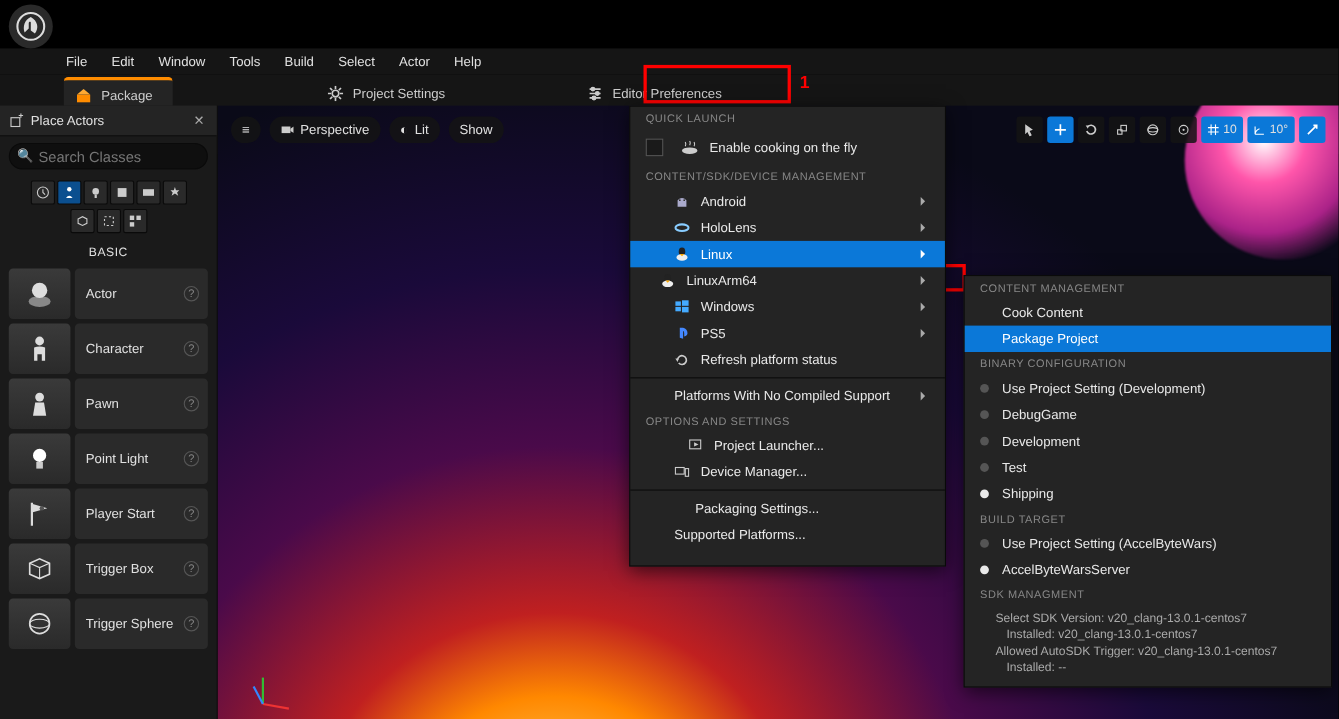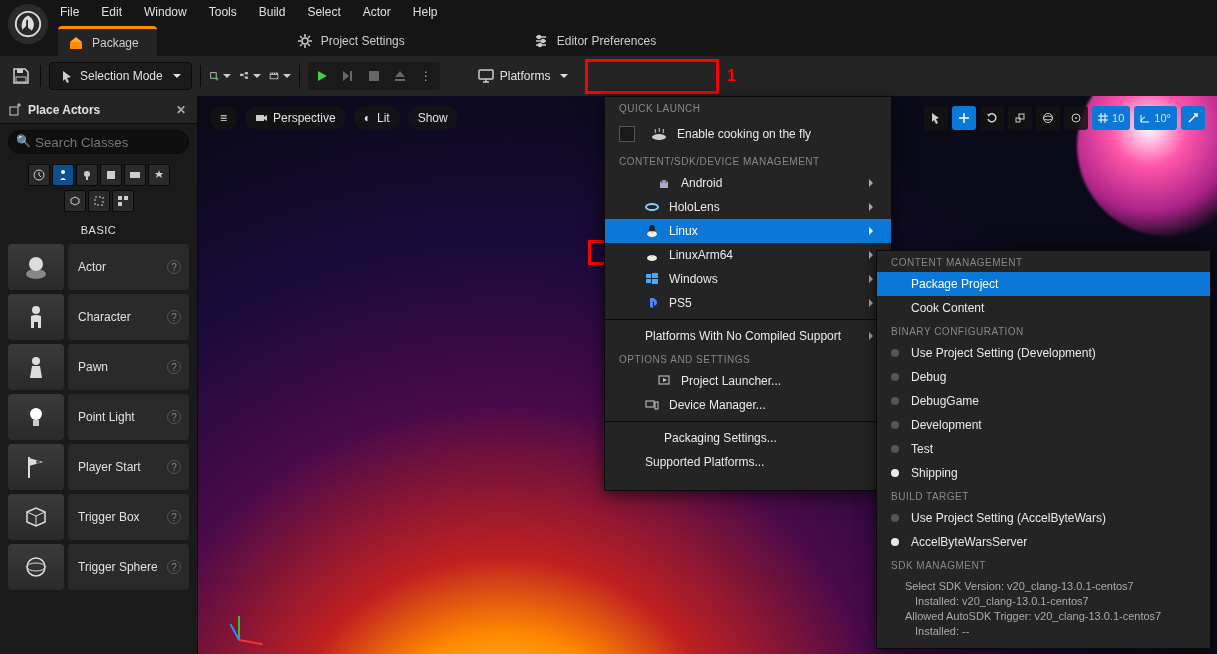--- a/index.html
+++ b/index.html
@@ -1,40 +1,40 @@
 <!DOCTYPE html>
 <html><head>
 <meta charset="utf-8">
 <style>
 * { margin: 0; padding: 0; box-sizing: border-box; font-family: "Segoe UI", Arial, sans-serif; }
 body { background: #000; width: 1217px; height: 654px; overflow: hidden; position: relative; color: #e0e0e0; font-size: 12px; }
 
 
-.menubar { height: 24px; background: #151515; display: flex; align-items: center; padding-left: 60px; gap: 22px; }
+.menubar { height: 24px; background: #151515; display: flex; align-items: center; padding-left: 60px; gap: 22px; margin-top: 44px; }
 .menubar span { color: #e0e0e0; cursor: pointer; }
 .logo { position: absolute; top: 4px; left: 8px; width: 40px; height: 40px; border-radius: 50%; background: #2a2a2a; display: flex; align-items: center; justify-content: center; z-index: 5; }
 .logo svg { width: 30px; height: 30px; }
 
 
 .tabbar { height: 32px; background: #151515; display: flex; align-items: flex-end; padding-left: 58px; }
 .tab { height: 30px; padding: 0 18px 0 10px; display: flex; align-items: center; gap: 8px; color: #ccc; border-radius: 4px 4px 0 0; }
 .tab.active { background: #242424; border-top: 3px solid #ff8c00; }
 .tab-icon { width: 16px; height: 16px; display: inline-flex; align-items: center; justify-content: center; }
 
 
 .toolbar { height: 40px; background: #242424; display: flex; align-items: center; padding: 0 10px; gap: 8px; position: relative; }
 .tb-btn { height: 28px; padding: 0 10px; background: #1a1a1a; border: 1px solid #0a0a0a; border-radius: 4px; display: flex; align-items: center; gap: 6px; color: #e0e0e0; cursor: pointer; }
 .tb-icon { width: 22px; height: 22px; display: flex; align-items: center; justify-content: center; color: #ccc; }
 .sep { width: 1px; height: 22px; background: #0a0a0a; }
 .play-group { display: flex; align-items: center; gap: 2px; background: #1a1a1a; border-radius: 4px; padding: 2px; }
 .play-btn { width: 24px; height: 24px; display: flex; align-items: center; justify-content: center; }
 
 
 .left-panel { position: absolute; top: 96px; left: 0; width: 198px; bottom: 0; background: #1a1a1a; border-right: 1px solid #0a0a0a; }
-.panel-header { height: 28px; background: #242424; display: flex; align-items: center; padding: 0 8px; gap: 6px; border-bottom: 1px solid #0a0a0a; font-weight: bold; }
+.panel-header { height: 28px; background: #242424; display: flex; align-items: center; padding: 0 8px; gap: 6px; border-bottom: 1px solid #0a0a0a; }
 .close-x { margin-left: auto; color: #aaa; width: 16px; text-align: center; }
 .search-row { padding: 6px 8px; }
 .search-input { width: 100%; height: 24px; background: #0f0f0f; border: 1px solid #0a0a0a; border-radius: 12px; color: #aaa; padding: 0 26px; }
 .search-wrap { position: relative; }
 .search-wrap .mag { position: absolute; left: 8px; top: 4px; color: #888; }
 .filter-row { display: flex; justify-content: center; gap: 2px; padding: 4px 8px; flex-wrap: wrap; }
 .filter-btn { width: 22px; height: 22px; background: #2a2a2a; border: 1px solid #0a0a0a; display: flex; align-items: center; justify-content: center; border-radius: 2px; }
 .filter-btn.on { background: #0b4f8f; }
 .basic-label { text-align: center; color: #e0e0e0; font-size: 11px; letter-spacing: 0.5px; padding: 8px 0 4px; }
 .actor-grid { padding: 4px 8px; }
@@ -50,21 +50,21 @@
 .vp-pill { height: 24px; padding: 0 10px; background: rgba(20,20,20,.85); border-radius: 12px; display: flex; align-items: center; gap: 6px; }
 .vp-right { position: absolute; top: 10px; right: 12px; display: flex; gap: 4px; align-items: center; z-index: 2; }
 .vp-sq { width: 24px; height: 24px; background: rgba(20,20,20,.85); border-radius: 3px; display: flex; align-items: center; justify-content: center; font-size: 11px; }
 .vp-sq.blue { background: #0b78d8; }
 .gizmo { position: absolute; bottom: 14px; left: 40px; width: 40px; height: 40px; }
 .gizmo .ax { position: absolute; left: 0; bottom: 0; width: 2px; height: 24px; transform-origin: bottom center; }
 
 
 .redbox { position: absolute; border: 3px solid #f00; pointer-events: none; }
 .redlabel { position: absolute; color: #f00; font-weight: bold; font-size: 16px; }
-.menu1 { position: absolute; top: 96px; left: 604px; width: 288px; background: #242424; border: 1px solid #0a0a0a; box-shadow: 0 4px 16px rgba(0,0,0,.6); z-index: 50; }
+.menu1 { position: absolute; top: 96px; left: 572px; width: 288px; background: #242424; border: 1px solid #0a0a0a; box-shadow: 0 4px 16px rgba(0,0,0,.6); z-index: 50; }
 .menu-hdr { color: #888; font-size: 10px; letter-spacing: 0.5px; padding: 6px 14px 4px; }
 .menu-item { height: 24px; display: flex; align-items: center; padding: 0 14px 0 14px; gap: 10px; color: #e9e9e9; cursor: pointer; position: relative; }
 .menu-item .chev { margin-left: auto; color: #aaa; }
 .menu-item.hl { background: #0b78d8; color: #fff; }
 .menu-sep { height: 1px; background: #0a0a0a; margin: 4px 0; }
 .menu-check { width: 16px; height: 16px; border: 1px solid #555; background: #1a1a1a; margin-right: 6px; }
 
 .menu2 { position: absolute; top: 250px; left: 876px; width: 335px; background: #242424; border: 1px solid #0a0a0a; box-shadow: 0 4px 16px rgba(0,0,0,.6); z-index: 60; }
 .menu2 .menu-item { padding-left: 34px; }
 .radio-dot { position: absolute; left: 14px; width: 8px; height: 8px; border-radius: 50%; background: #555; }
@@ -463,21 +463,21 @@
   <div class="menu-hdr">QUICK LAUNCH</div>
   <div class="menu-item" style="height:32px">
     <span class="menu-check"></span>
     <svg width="16" height="12" viewBox="0 0 16 12">
         <ellipse cx="8" cy="9" rx="7" ry="3" fill="#ccc"></ellipse>
         <path d="M4 1 Q5 3 4 5 M8 0 Q9 2 8 4 M12 1 Q13 3 12 5" stroke="#ccc" fill="none"></path>
       </svg>
     <span>Enable cooking on the fly</span>
   </div>
   <div class="menu-hdr">CONTENT/SDK/DEVICE MANAGEMENT</div>
-  <div class="menu-item" style="padding-left:52px">
+  <div class="menu-item" style="padding-left:40px">
       <svg width="14" height="14" viewBox="0 0 14 14">
         <path d="M3 6 Q7 2 11 6 L11 12 L3 12 Z" fill="#aac"></path>
         <circle cx="5" cy="6" r="0.8" fill="#333"></circle>
         <circle cx="9" cy="6" r="0.8" fill="#333"></circle>
       </svg>
       <span>Android</span>
       <span class="chev chev-right"></span>
     </div>
   <div class="menu-item" style="padding-left:40px">
       <svg width="14" height="14" viewBox="0 0 14 14">
@@ -488,21 +488,21 @@
     </div>
   <div class="menu-item hl" style="padding-left:40px">
       <svg width="14" height="14" viewBox="0 0 14 14">
         <ellipse cx="7" cy="5" rx="3" ry="4" fill="#222"></ellipse>
         <ellipse cx="7" cy="10" rx="5" ry="3" fill="#eee"></ellipse>
         <polygon points="5,7 9,7 7,9" fill="#fa0"></polygon>
       </svg>
       <span>Linux</span>
       <span class="chev chev-right" style="color:#fff"></span>
     </div>
-  <div class="menu-item" style="padding-left:40px">
+  <div class="menu-item" style="padding-left:27px">
       <svg width="14" height="14" viewBox="0 0 14 14">
         <ellipse cx="7" cy="5" rx="3" ry="4" fill="#222"></ellipse>
         <ellipse cx="7" cy="10" rx="5" ry="3" fill="#eee"></ellipse>
         <polygon points="5,7 9,7 7,9" fill="#fa0"></polygon>
       </svg>
       <span>LinuxArm64</span>
       <span class="chev chev-right"></span>
     </div>
   <div class="menu-item" style="padding-left:40px">
       <svg width="14" height="14" viewBox="0 0 14 14">
@@ -514,20 +514,27 @@
       <span>Windows</span>
       <span class="chev chev-right"></span>
     </div>
   <div class="menu-item" style="padding-left:40px">
       <svg width="14" height="14" viewBox="0 0 14 14">
         <path d="M5 2 L5 11 L8 12 L8 5 Q9 5 9 7 L9 10 Q12 9 12 7 Q12 3 8 2 Z" fill="#48f"></path>
       </svg>
       <span>PS5</span>
       <span class="chev chev-right"></span>
     </div>
+  <div class="menu-item" style="padding-left:40px">
+      <svg width="14" height="14" viewBox="0 0 14 14">
+        <path d="M3 7 A4 4 0 1 1 4 10" fill="none" stroke="#ccc" stroke-width="1.5"></path>
+        <polygon points="1,6 4,6 3,9" fill="#ccc"></polygon>
+      </svg>
+      <span>Refresh platform status</span>
+    </div>
   <div class="menu-sep"></div>
   <div class="menu-item" style="padding-left:40px">
       <span>Platforms With No Compiled Support</span>
       <span class="chev chev-right"></span>
     </div>
   <div class="menu-hdr">OPTIONS AND SETTINGS</div>
   <div class="menu-item" style="padding-left:52px">
       <svg width="14" height="14" viewBox="0 0 14 14">
         <rect x="2" y="2" width="10" height="8" fill="none" stroke="#ccc"></rect>
         <polygon points="6,4 10,6 6,8" fill="#ccc"></polygon>
@@ -545,34 +552,30 @@
   <div class="menu-item" style="padding-left:59px">
       <span>Packaging Settings...</span>
     </div>
   <div class="menu-item" style="padding-left:40px;margin-bottom:16px">
       <span>Supported Platforms...</span>
     </div>
 </div>
 
 <div class="menu2">
   <div class="menu-hdr">CONTENT MANAGEMENT</div>
+  <div class="menu-item">
+      <span>Cook Content</span>
+    </div>
   <div class="menu-item hl">
       <span>Package Project</span>
     </div>
-  <div class="menu-item">
-      <span>Cook Content</span>
-    </div>
   <div class="menu-hdr">BINARY CONFIGURATION</div>
   <div class="menu-item">
       <span class="radio-dot"></span>
       <span>Use Project Setting (Development)</span>
-    </div>
-  <div class="menu-item">
-      <span class="radio-dot"></span>
-      <span>Debug</span>
     </div>
   <div class="menu-item">
       <span class="radio-dot"></span>
       <span>DebugGame</span>
     </div>
   <div class="menu-item">
       <span class="radio-dot"></span>
       <span>Development</span>
     </div>
   <div class="menu-item">

